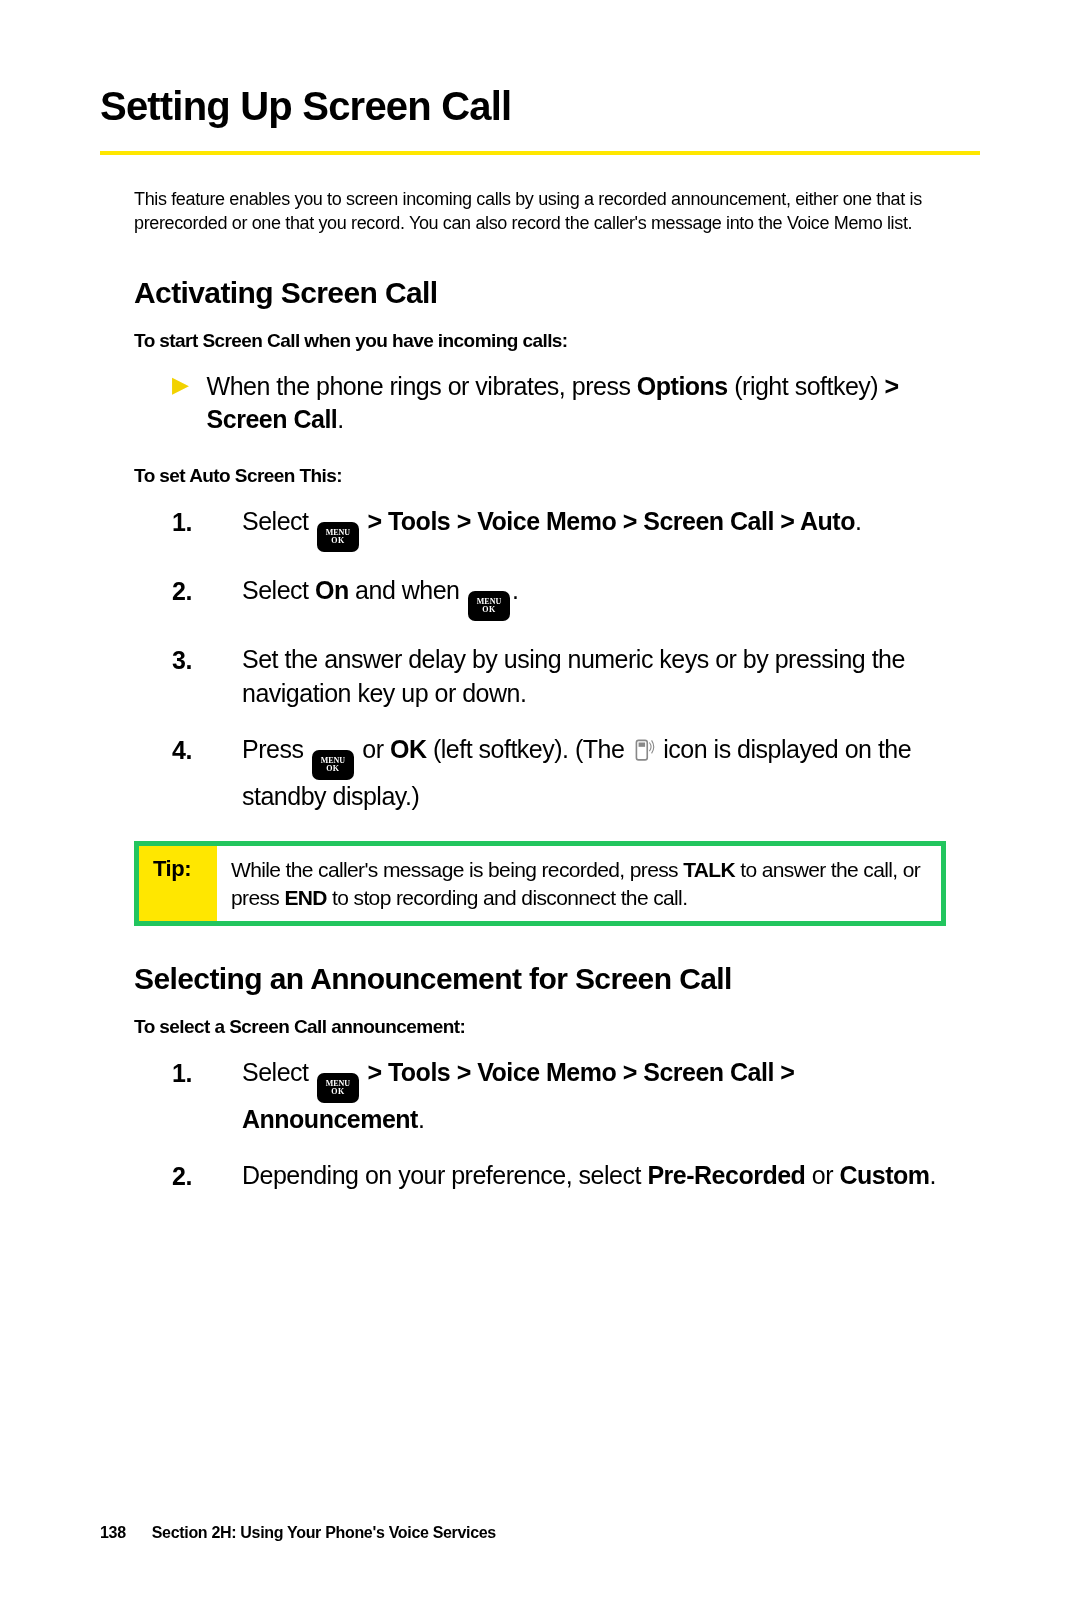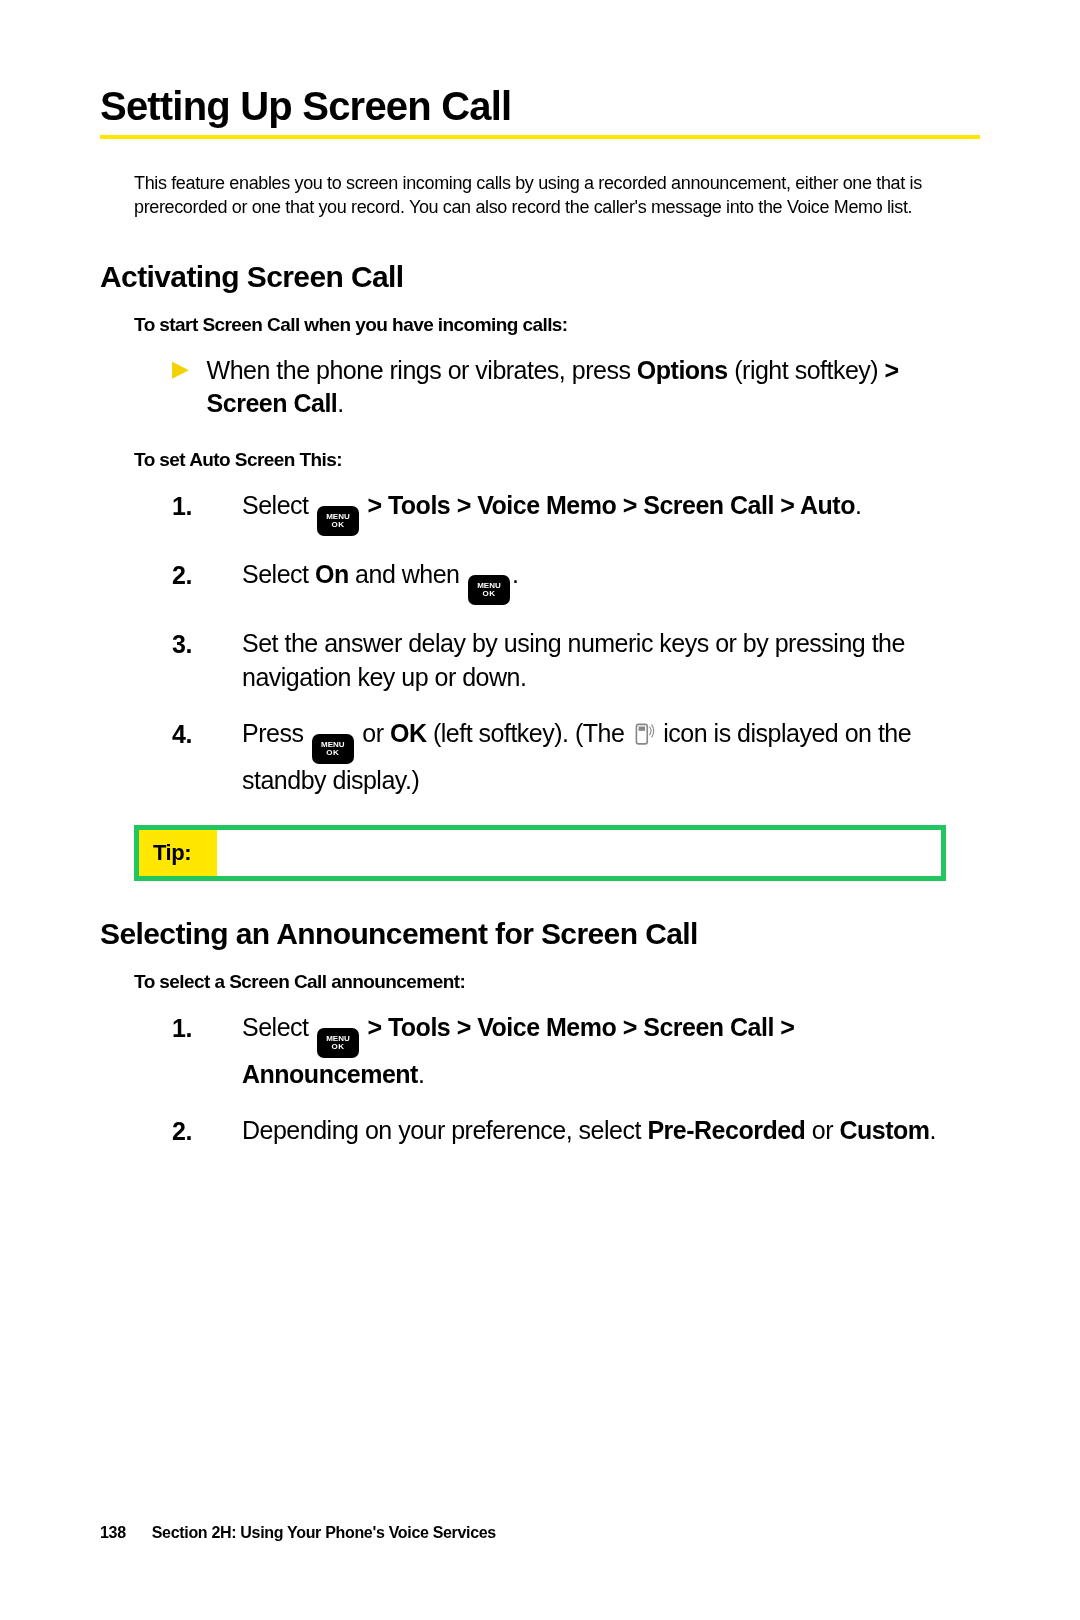--- a/index.html
+++ b/index.html
@@ -12,35 +12,36 @@
     letter-spacing: -0.02em;
   }
   .page {
     padding: 84px 100px 0 100px;
     position: relative;
     height: 100%;
   }
   h1 {
     font-size: 40px;
     font-weight: 700;
-    padding-bottom: 6px;
+    padding-bottom: 22px;
     border-bottom: 4px solid #ffe700;
     margin-bottom: 32px;
     letter-spacing: -0.02em;
   }
   .intro {
     font-size: 18px;
     line-height: 1.35;
     margin-left: 34px;
     margin-bottom: 40px;
     letter-spacing: -0.02em;
   }
   h2 {
     font-size: 30px;
     font-weight: 700;
+    margin-left: 34px;
     margin-bottom: 20px;
     letter-spacing: -0.02em;
   }
   .subhead {
     font-size: 19px;
     font-weight: 700;
     margin-left: 34px;
     margin-bottom: 18px;
     letter-spacing: -0.03em;
   }
@@ -88,20 +89,21 @@
     color: #fff;
     width: 42px;
     height: 30px;
     border-radius: 7px;
     font-size: 8px;
     font-weight: 700;
     line-height: 1;
     vertical-align: -5px;
     padding: 3px 0;
     margin: 0 2px;
+    font-family: Liberation Serif, serif;
   }
   .key-icon .line1 { font-size: 8px; letter-spacing: 0; }
   .key-icon .line2 { font-size: 8px; letter-spacing: 0.5px; }
   .phone-icon {
     display: inline-block;
     width: 26px;
     height: 26px;
     vertical-align: -4px;
   }
   .tip-box {
@@ -191,20 +193,23 @@
             <rect x="7" y="6" width="6" height="4" fill="#888"></rect>
             <path d="M17 6 Q20 10 17 14" fill="none" stroke="#888" stroke-width="1"></path>
             <path d="M19 4 Q23 10 19 16" fill="none" stroke="#888" stroke-width="1"></path>
           </svg><span> icon is displayed on the standby display.)</span>
       </span>
     </li>
   </ol>
 
   <div class="tip-box">
     <div class="tip-label">Tip:</div>
+    <div class="tip-text">
+      <span>While the caller's message is being recorded, press </span><b>TALK</b><span> to answer the call, or press </span><b>END</b><span> to stop recording and disconnect the call.</span>
+    </div>
   </div>
 
   <h2>Selecting an Announcement for Screen Call</h2>
 
   <p class="subhead">To select a Screen Call announcement:</p>
 
   <ol class="steps">
     <li>
       <span class="num">1.</span>
       <span class="num-text">

